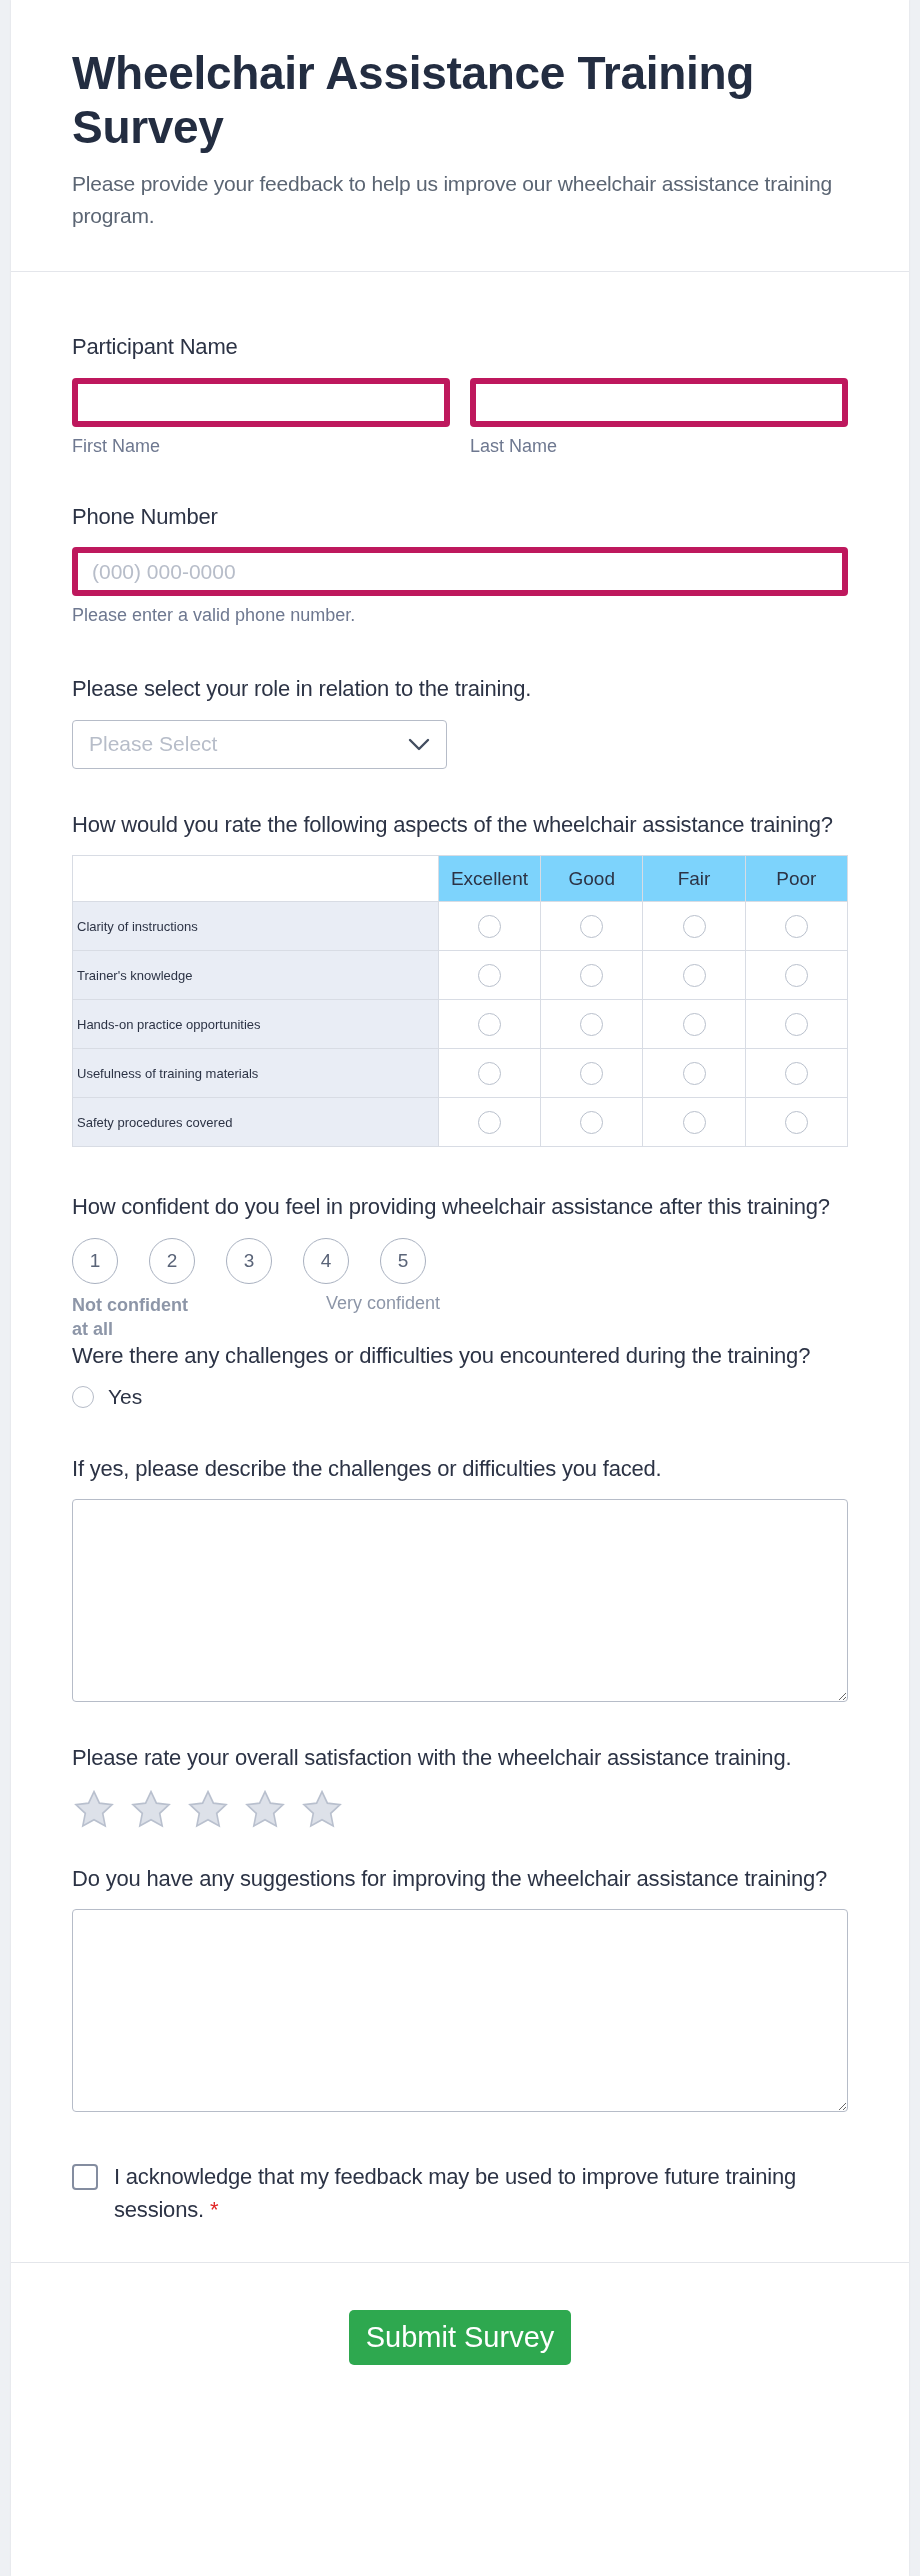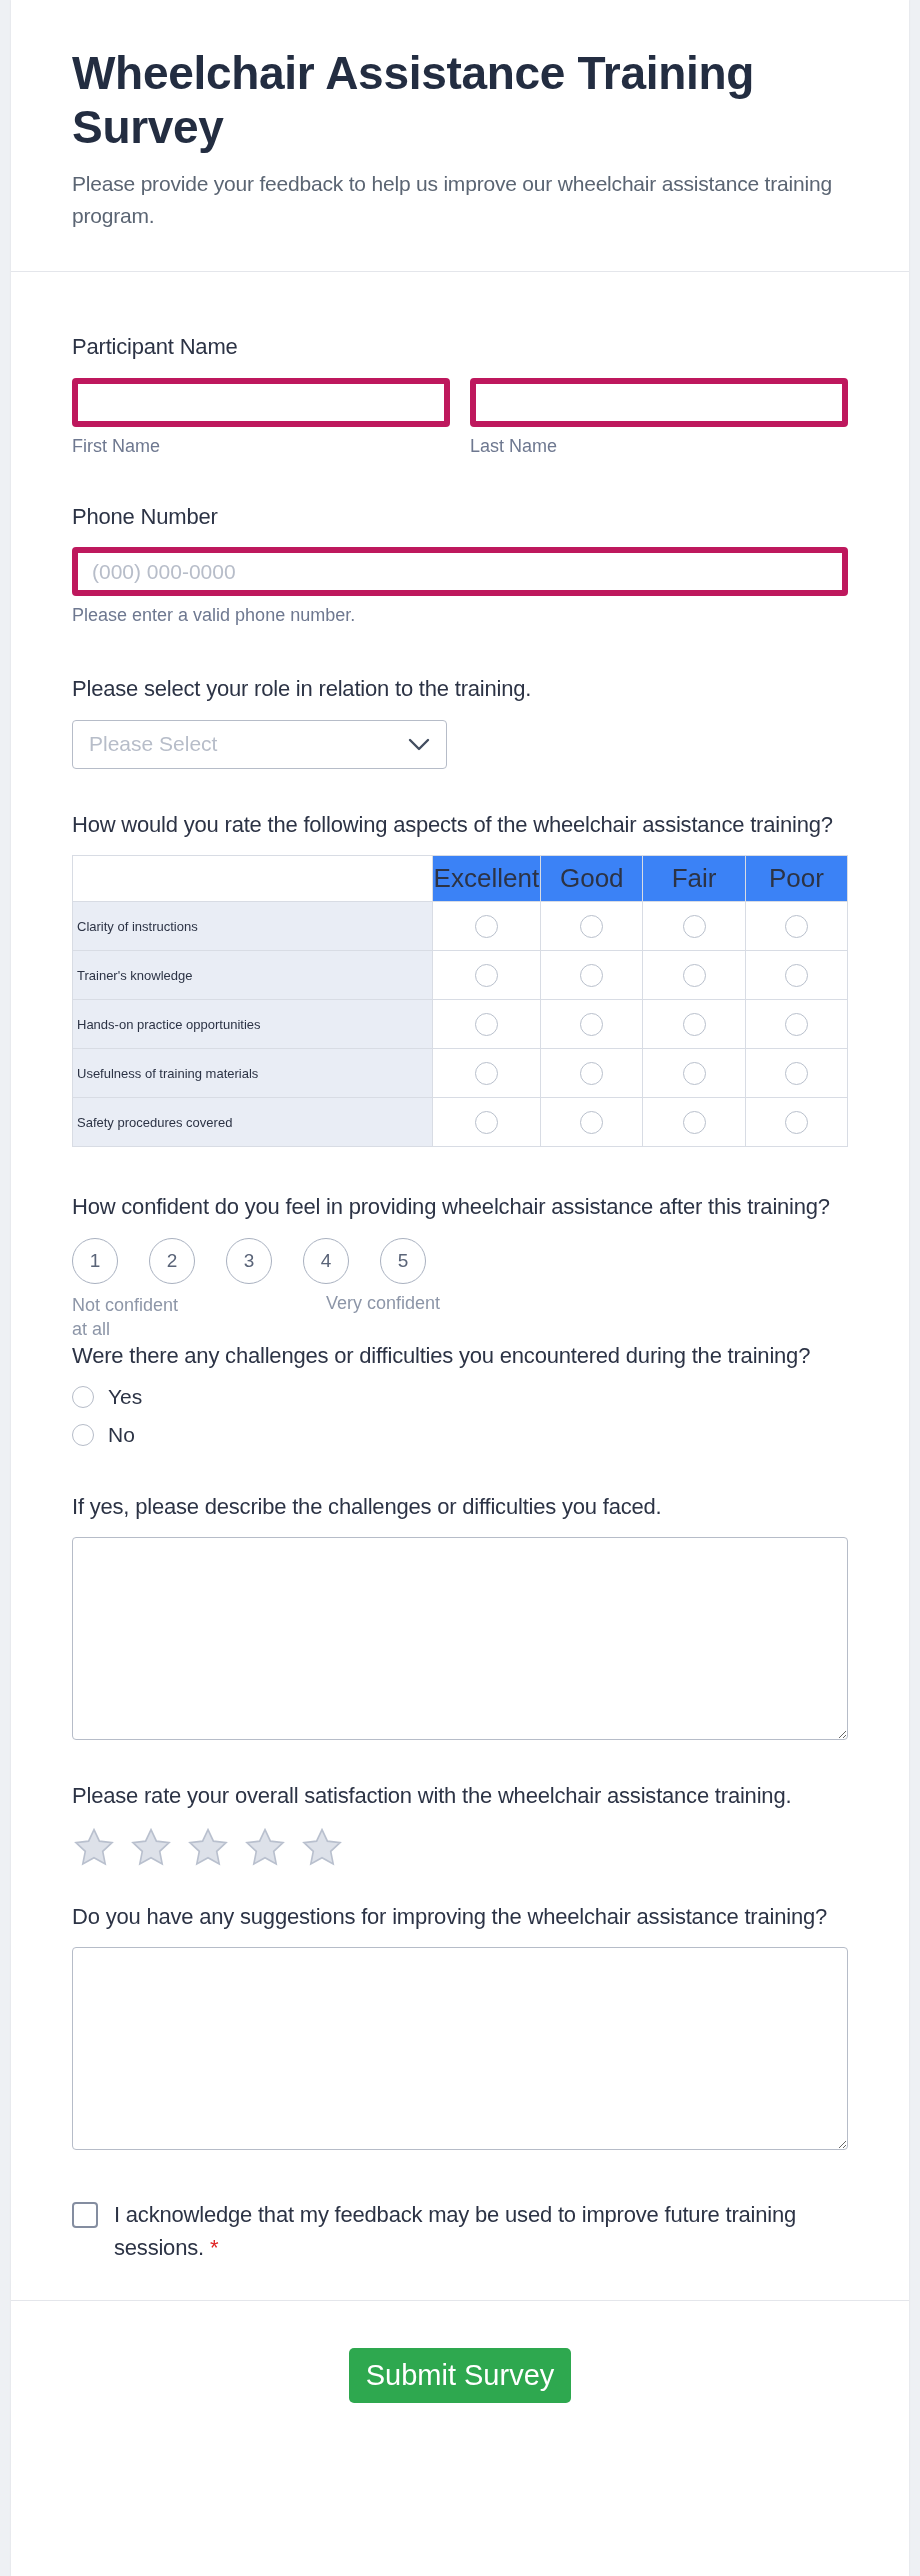--- a/index.html
+++ b/index.html
@@ -82,22 +82,22 @@
   .select .placeholder { color: #b7bdc9; font-size: 21px; }
 
   table.matrix {
     width: 100%;
     border-collapse: collapse;
     margin-top: 16px;
   }
   table.matrix th, table.matrix td { border: 1px solid #d8dce4; }
   th.corner { border: none; background: transparent; }
   th.col-head {
-    background: #3b82f6;
-    font-size: 26px;
+    background: #7dd3fc;
+    font-size: 19px;
     font-weight: 400;
     color: #2c3345;
     height: 46px;
     width: 13.2%;
   }
   td.row-label {
     background: #e9edf5;
     font-size: 13px;
     padding: 0 4px;
     height: 49px;
@@ -119,21 +119,21 @@
   .scale-circle {
     width: 46px; height: 46px;
     border: 1px solid #a9b1c0;
     border-radius: 50%;
     display: flex; align-items: center; justify-content: center;
     font-size: 19px; color: #5a6478;
     cursor: pointer;
     background: #fff;
   }
   .scale-labels { position: relative; margin-top: 9px; height: 49px; font-size: 18px; color: #8d96a8; }
-  .scale-min { position: absolute; left: 0; top: 0; width: 124px; line-height: 1.35; }
+  .scale-min { position: absolute; left: 0; top: 0; width: 124px; line-height: 1.35; font-weight: bold; }
   .scale-max { position: absolute; left: 254px; top: 0; }
 
   .opt-row { display: flex; align-items: center; gap: 14px; margin-top: 14px; }
   .opt-radio {
     width: 22px; height: 22px;
     border: 1px solid #b6bcc8;
     border-radius: 50%;
     background: #fff;
     flex: 0 0 auto;
     cursor: pointer;
@@ -299,24 +299,20 @@
         <div class="scale-max">Very confident</div>
       </div>
     </div>
 
     <div style="">
       <div class="q-label one-line">Were there any challenges or difficulties you encountered during the training?</div>
       <div class="opt-row">
         <span class="opt-radio"></span>
         <span class="opt-label">Yes</span>
       </div>
-      <div class="opt-row">
-        <span class="opt-radio"></span>
-        <span class="opt-label">No</span>
-      </div>
     </div>
 
     <div style="margin-top:46px;">
       <div class="q-label one-line">If yes, please describe the challenges or difficulties you faced.</div>
       <textarea class="big-text" style=""></textarea>
     </div>
 
     <div style="margin-top:38px;">
       <div class="q-label one-line">Please rate your overall satisfaction with the wheelchair assistance training.</div>
       <div class="stars">

